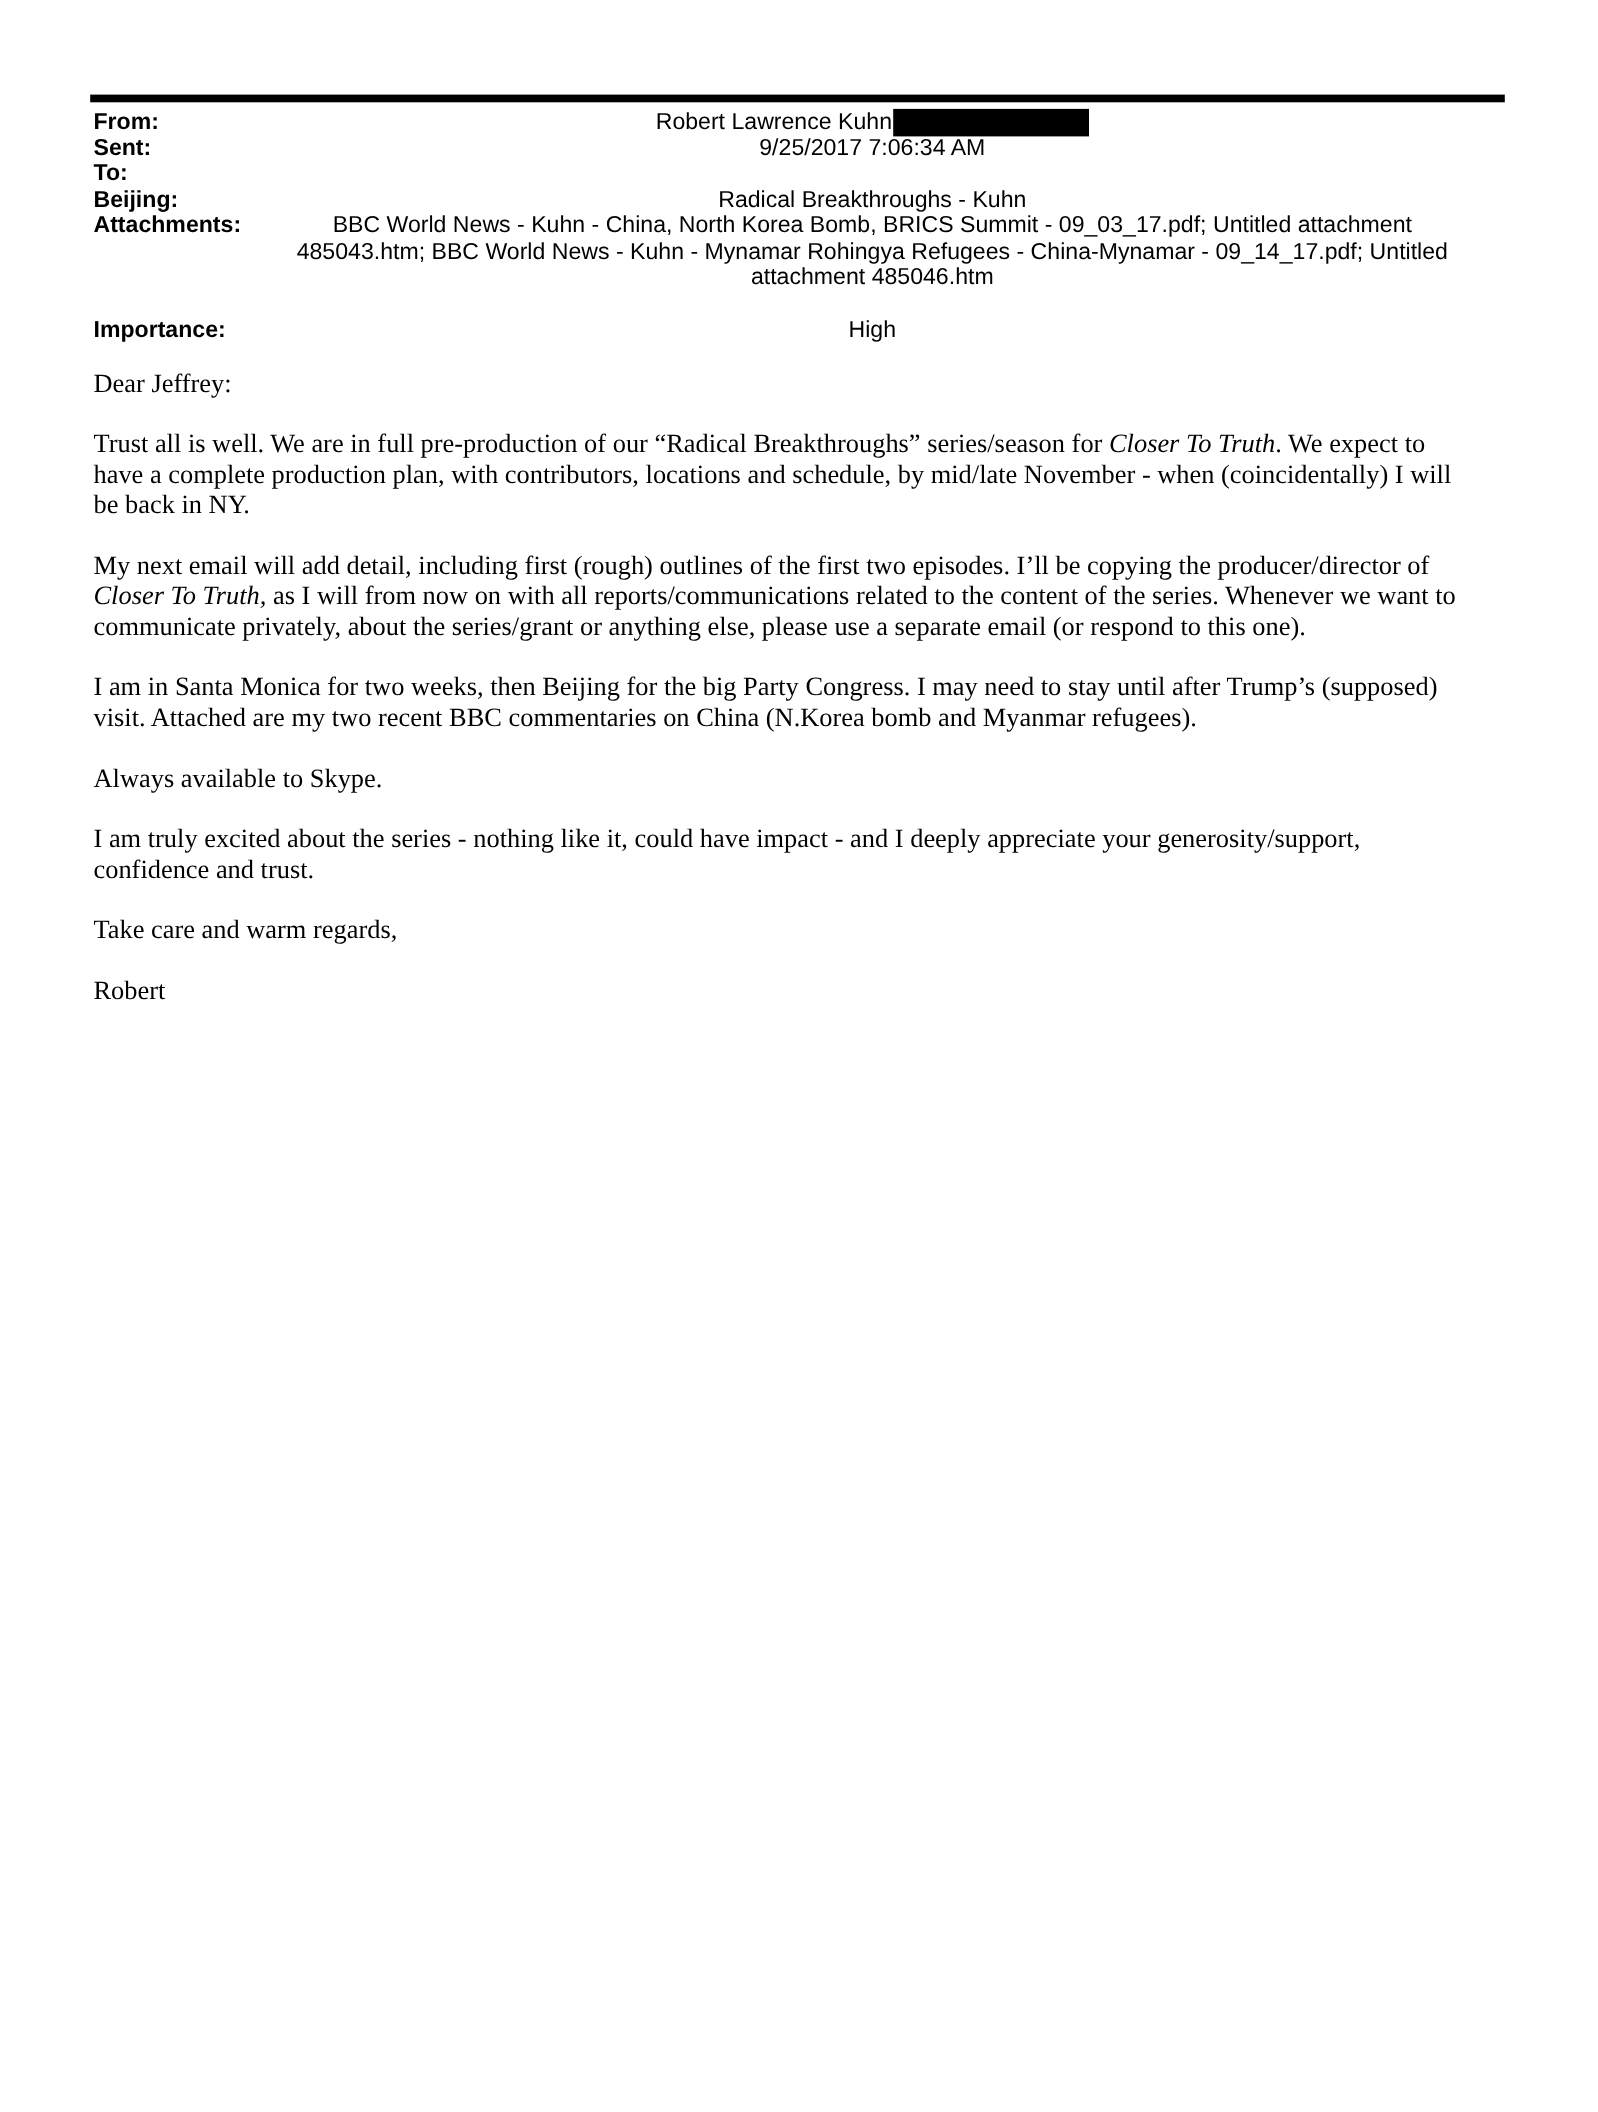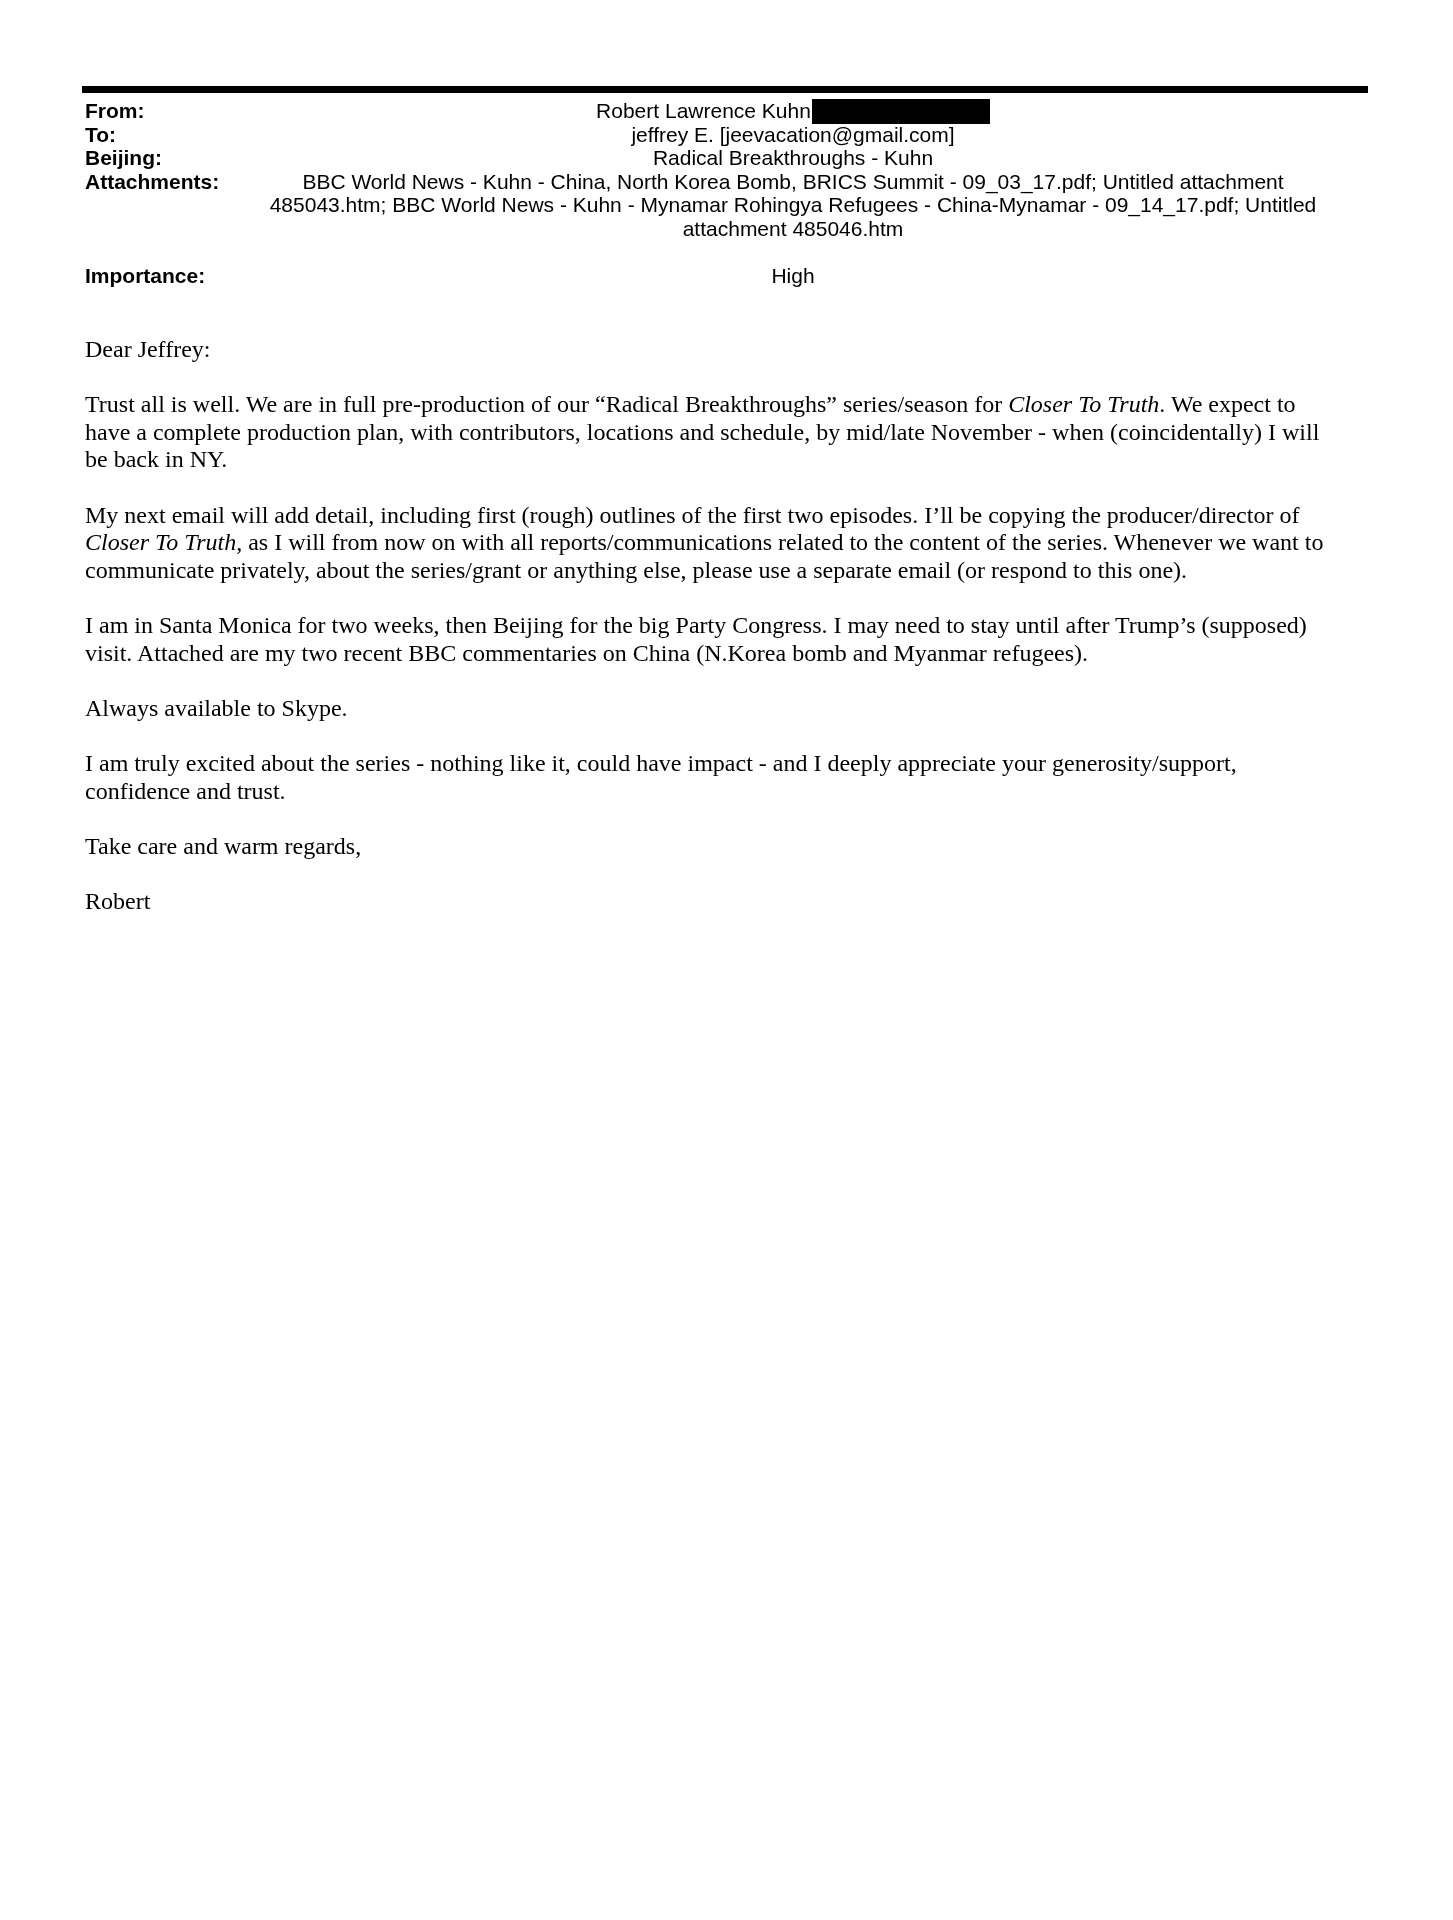--- a/index.html
+++ b/index.html
@@ -78,24 +78,27 @@
 
   <div class="rule"></div>
 
   <div class="email-header">
 
     <div class="hrow">
       <div class="hlabel">From:</div>
       <div class="hvalue"><span>Robert Lawrence Kuhn</span><span class="redaction"></span></div>
     </div>
 
+    <div class="hrow">
+      <div class="hlabel">Sent:</div>
+      <div class="hvalue">9/25/2017 7:06:34 AM</div>
+    </div>
 
     <div class="hrow">
       <div class="hlabel">To:</div>
-      <div class="hvalue">jeffrey E. [jeevacation@gmail.com]</div>
     </div>
 
     <div class="hrow">
       <div class="hlabel">Beijing:</div>
       <div class="hvalue">Radical Breakthroughs - Kuhn</div>
     </div>
 
     <div class="hrow">
       <div class="hlabel">Attachments:</div>
       <div class="hvalue">

